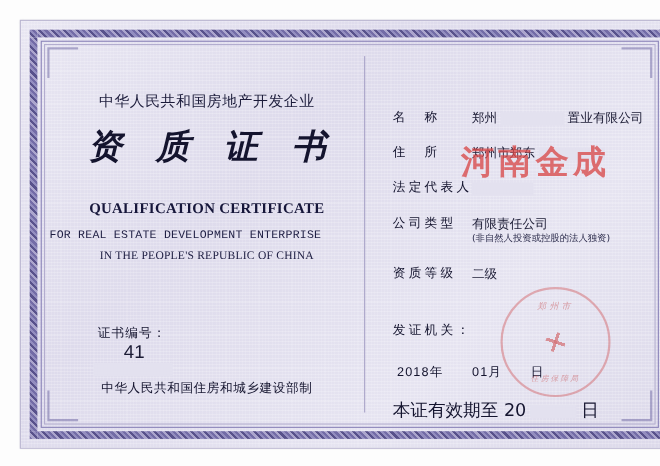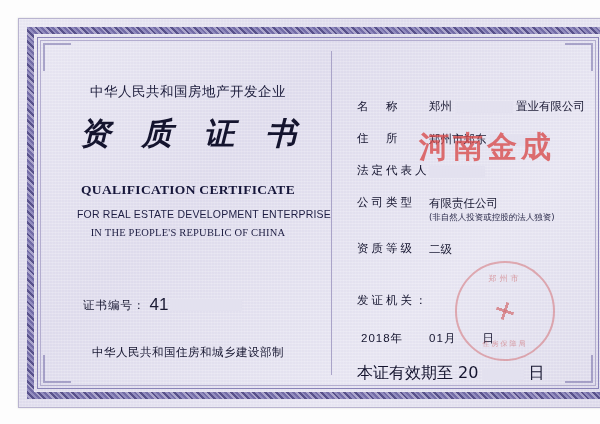--- a/index.html
+++ b/index.html
@@ -135,44 +135,45 @@
     font-size: 13.5px;
     font-weight: bold;
     color: #16163a;
     letter-spacing: 0.3px;
     font-family: "Liberation Serif", serif;
   }
   .en-line2 {
     position: absolute;
     top: 163px;
     width: 100%;
-    text-align: right;
+    text-align: left;
     font-size: 10.5px;
     color: #1d1d42;
     letter-spacing: 0.2px;
-    font-family: Liberation Sans, sans-serif;
+    font-family: Liberation Mono, monospace;
   }
   .en-line3 {
     position: absolute;
     top: 182px;
     width: 100%;
     text-align: center;
     font-size: 10.5px;
     color: #1d1d42;
     letter-spacing: 0.2px;
     font-family: "Liberation Serif", serif;
   }
 
   .cert-no-row {
     position: absolute;
     left: 38px;
     top: 250px;
     display: flex;
     align-items: center;
     font-family: "DejaVu Sans", sans-serif;
+    flex-direction: column;
   }
   .cert-no-label {
     font-size: 11.5px;
     color: #15152f;
     letter-spacing: 1px;
   }
   .cert-no-value {
     font-size: 17px;
     color: #1a1a33;
     margin-left: 4px;
@@ -226,21 +227,21 @@
     color: #1a1a33;
     line-height: 1.45;
   }
   .val-sub {
     font-size: 8.5px;
     color: #2a2a4a;
     display: block;
     line-height: 1.35;
   }
 
-  .f-name   { top: 54px; font-family: Liberation Mono, monospace; }
+  .f-name   { top: 54px; }
   .f-addr   { top: 86px; }
   .f-rep    { top: 118px; }
   .f-type   { top: 150px; width: 250px; }
   .f-level  { top: 196px; }
 
   .name-redact { width: 58px; height: 12px; margin: 0 3px; }
   .addr-redact { width: 60px; height: 12px; margin-left: 3px; }
   .rep-redact  { width: 56px; height: 12px; }
 
   .issuing-row {
@@ -289,20 +290,21 @@
   .seal {
     position: absolute;
     left: 436px;
     top: 242px;
     width: 96px;
     height: 96px;
     border-radius: 50%;
     border: 2.5px solid rgba(200, 40, 40, 0.55);
     opacity: 0.6;
     pointer-events: none;
+    font-style: italic;
   }
   .seal::before {
     content: "";
     position: absolute;
     left: 50%;
     top: 50%;
     width: 18px;
     height: 18px;
     margin: -9px 0 0 -9px;
     background:

